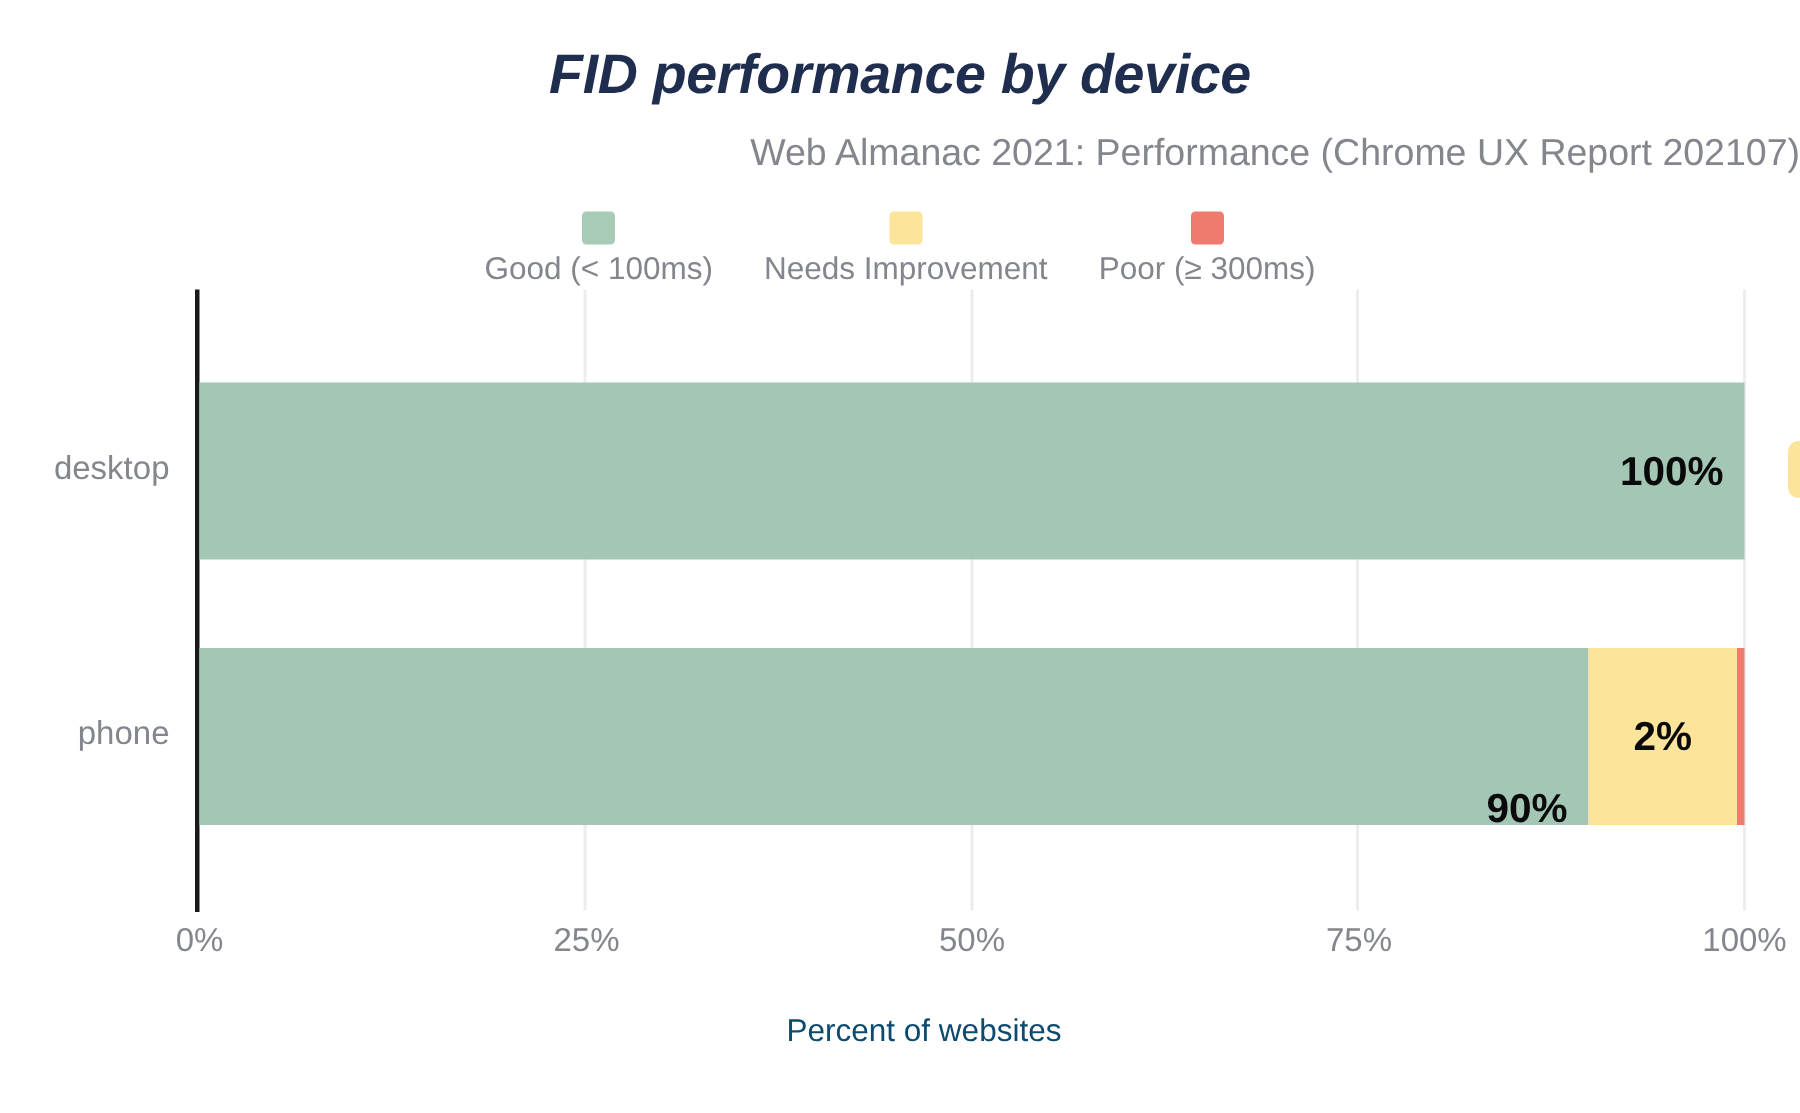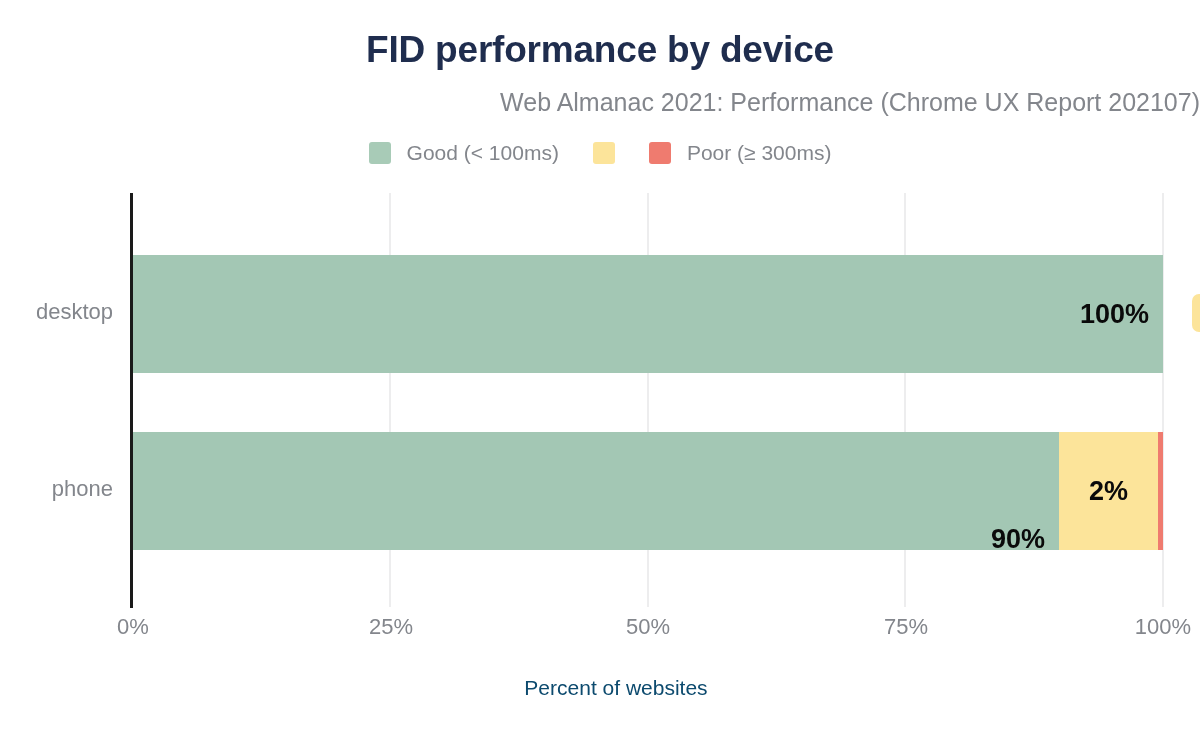--- a/index.html
+++ b/index.html
@@ -25,20 +25,21 @@
     position: absolute;
     left: 0;
     top: 29px;
     width: 1200px;
     text-align: center;
     font-size: 37px;
     font-weight: bold;
     color: #1f2d4e;
     letter-spacing: -0.2px;
     white-space: nowrap;
+    font-style: italic;
   }
   .chart-subtitle {
     position: absolute;
     left: 0;
     top: 88px;
     width: 1200px;
     text-align: right;
     font-size: 25px;
     font-weight: normal;
     color: #83868c;
@@ -52,21 +53,22 @@
     top: 141px;
     width: 1200px;
     display: flex;
     justify-content: center;
     align-items: center;
     gap: 34px;
   }
   .legend-item {
     display: flex;
     align-items: center;
-    gap: 16px;
+    gap: 5px;
+    flex-direction: column;
   }
   .legend-swatch {
     width: 22px;
     height: 22px;
     border-radius: 3px;
     flex: 0 0 auto;
   }
   .legend-label {
     font-size: 21px;
     color: #83868c;
@@ -176,20 +178,21 @@
   <div class="chart-title">FID performance by device</div>
   <div class="chart-subtitle">Web Almanac 2021: Performance (Chrome UX Report 202107)</div>
 
   <div class="legend">
     <div class="legend-item">
       <span class="legend-swatch" style="background:#a8cbb7"></span>
       <span class="legend-label">Good (&lt; 100ms)</span>
     </div>
     <div class="legend-item">
       <span class="legend-swatch" style="background:#fce49a"></span>
+      <span class="legend-label">Needs Improvement</span>
     </div>
     <div class="legend-item">
       <span class="legend-swatch" style="background:#ef7b6f"></span>
       <span class="legend-label">Poor (≥ 300ms)</span>
     </div>
   </div>
 
   <div class="y-tick" style="top:299px">desktop</div>
   <div class="y-tick" style="top:476px">phone</div>
 

